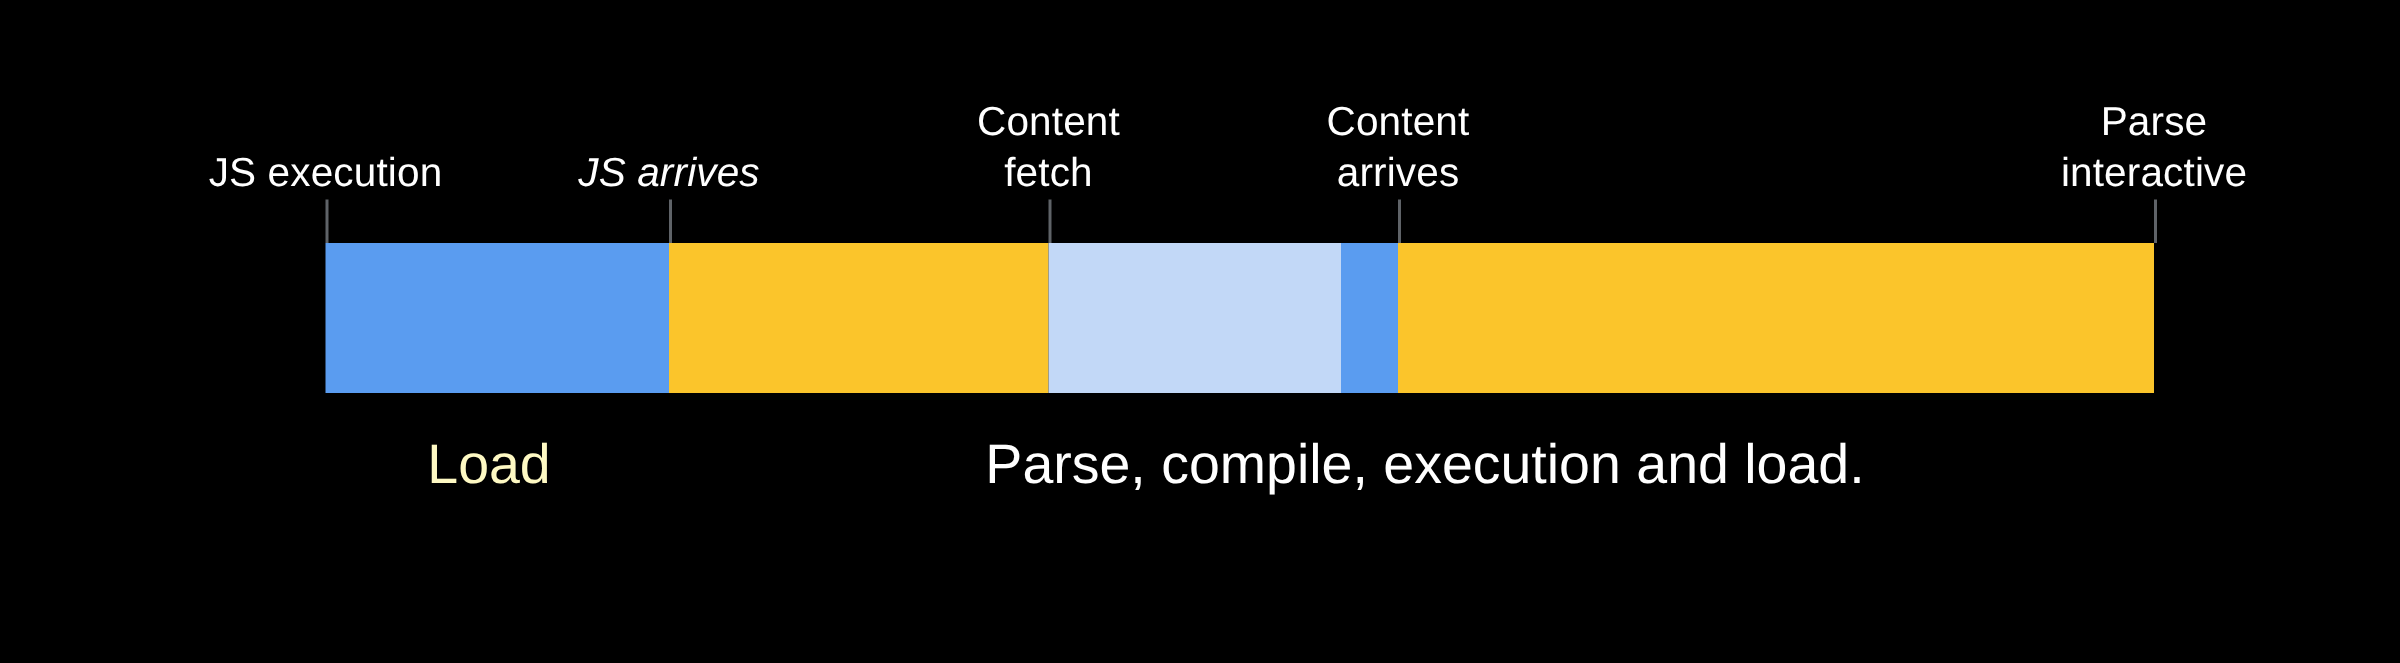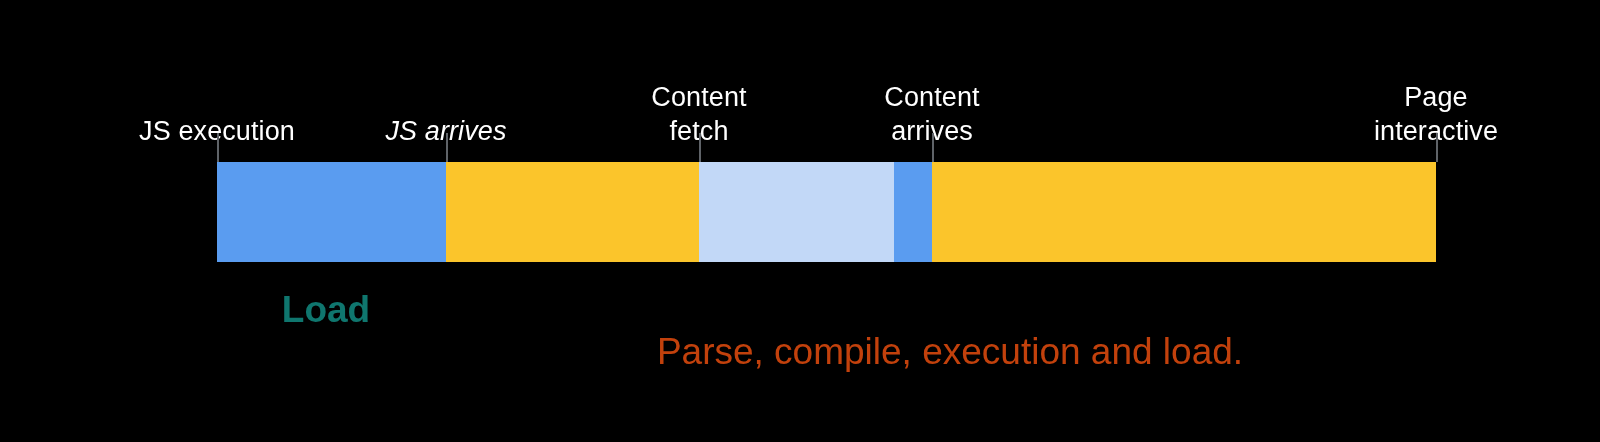--- a/index.html
+++ b/index.html
@@ -36,21 +36,21 @@
   }
 
   
   .marker {
     position: absolute;
     top: 0;
     height: 162px;
   }
   .marker-label {
     position: absolute;
-    bottom: 14px;
+    bottom: 30px;
     left: 50%;
     transform: translateX(-50%);
     white-space: pre;
     text-align: center;
     color: #ffffff;
     font-size: 27px;
     line-height: 34px;
     letter-spacing: 0.1px;
   }
   .marker-line {
@@ -98,24 +98,24 @@
         <div class="marker-label" style="color: rgb(255, 255, 255);">Content
 fetch</div>
         <div class="marker-line" style="background: rgb(95, 99, 104);"></div>
       </div>
       <div class="marker" style="left: 932px;">
         <div class="marker-label" style="color: rgb(255, 255, 255);">Content
 arrives</div>
         <div class="marker-line" style="background: rgb(95, 99, 104);"></div>
       </div>
       <div class="marker" style="left: 1436px;">
-        <div class="marker-label" style="color: rgb(255, 255, 255);">Page
+        <div class="marker-label" style="color: rgb(255, 255, 255);">Parse
 interactive</div>
         <div class="marker-line" style="background: rgb(95, 99, 104);"></div>
       </div>
     </div>
 
   <div>
-      <div class="caption" style="left: 326px; top: 288px; color: #0f766e; font-weight: bold;">Load</div>
-      <div class="caption" style="left: 950px; top: 288px; color: #c2410c; margin-top: 42px;">Parse, compile, execution and load.</div>
+      <div class="caption" style="left: 326px; top: 288px; color: #fef9c3;">Load</div>
+      <div class="caption" style="left: 950px; top: 288px; color: #ffffff;">Parse, compile, execution and load.</div>
     </div>
 
 </div>
 
 </body></html>

